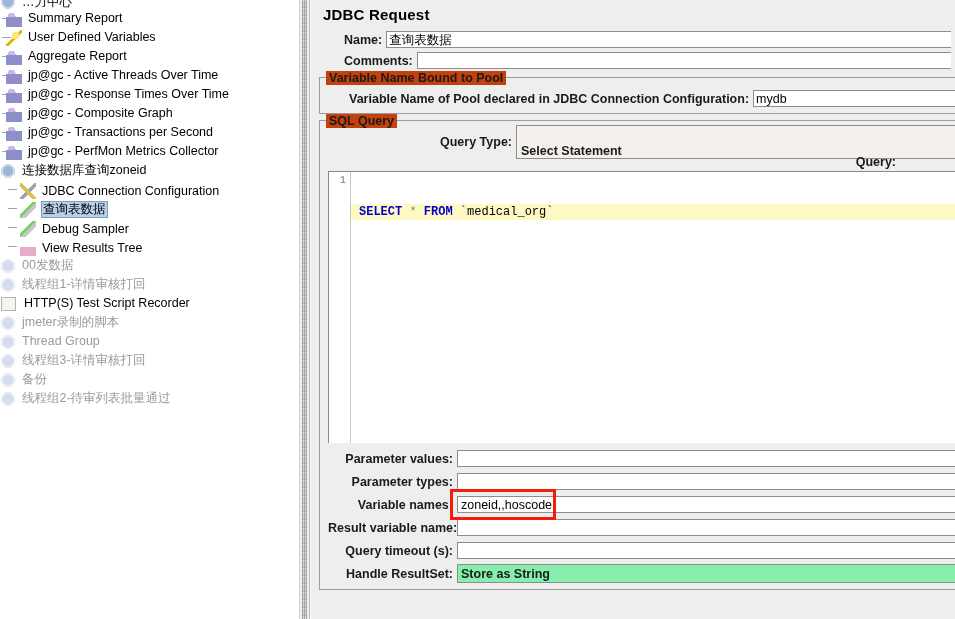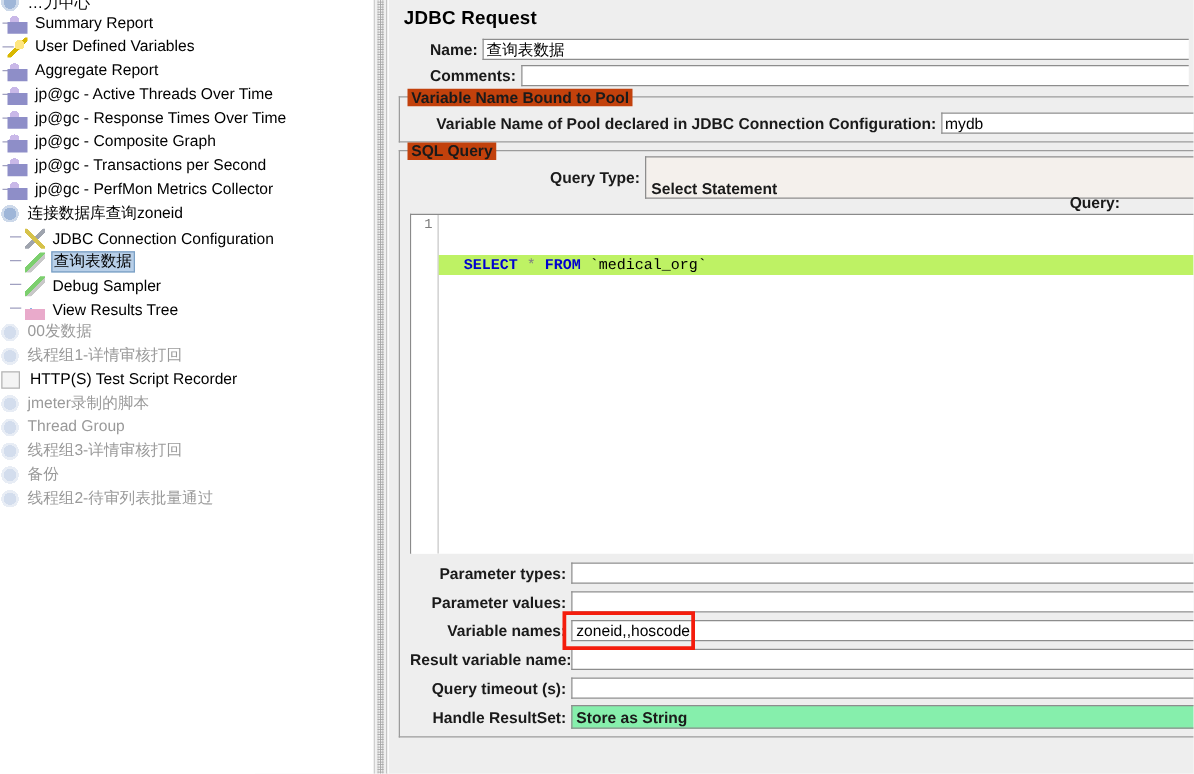--- a/index.html
+++ b/index.html
@@ -140,21 +140,21 @@
     text-align:right;padding-right:4px;box-sizing:border-box;
     font-family:"Liberation Mono","DejaVu Sans Mono",monospace;
     font-size:11px;color:#7d7d7d;
   }
   .gutter div{height:16px;line-height:16px;}
   .code{
     flex:1 1 auto;
     font-family:"Liberation Mono","DejaVu Sans Mono",monospace;
     font-size:12px;line-height:16px;white-space:pre;
   }
-  .code .line1{background:#bef264;padding-left:20px;height:16px;}
+  .code .line1{background:#fef9c3;padding-left:8px;height:16px;}
   .kw{color:#0000d0;font-weight:bold;}
   .op{color:#808080;}
   .ident{color:#000000;}
 
   
   .bform{margin:4px 0 0 8px;}
   .brow{display:flex;align-items:center;height:23px;}
   .blabel{
     width:125px;flex:0 0 125px;text-align:right;padding-right:4px;
     font-size:12.5px;font-weight:bold;color:#1a1a1a;white-space:nowrap;
@@ -330,28 +330,28 @@
         <div class="gutter">
           <div>1</div>
         </div>
         <div class="code">
           <div class="line1" id="sql-line-1"><span class="kw">SELECT</span><span class="ident"> </span><span class="op">*</span><span class="ident"> </span><span class="kw">FROM</span><span class="ident"> `medical_org`</span></div>
         </div>
       </div>
 
       <div class="bform" id="bottom-form">
           <div class="brow">
+            <div class="blabel">Parameter values:</div>
+            <div class="bfield"></div>
+          </div>
+          <div class="brow">
             <div class="blabel">Parameter types:</div>
             <div class="bfield"></div>
           </div>
           <div class="brow">
-            <div class="blabel">Parameter values:</div>
-            <div class="bfield"></div>
-          </div>
-          <div class="brow">
             <div class="blabel">Variable names:</div>
             <div class="bfield">zoneid,,hoscode</div>
           </div>
           <div class="brow">
             <div class="blabel">Result variable name:</div>
             <div class="bfield"></div>
           </div>
           <div class="brow">
             <div class="blabel">Query timeout (s):</div>
             <div class="bfield"></div>

